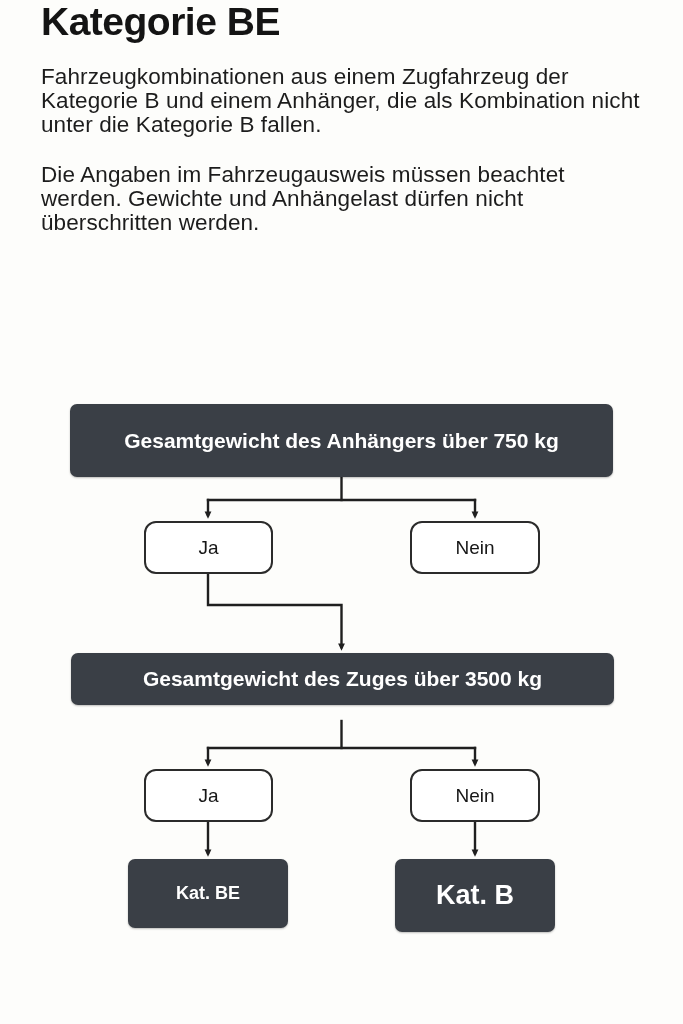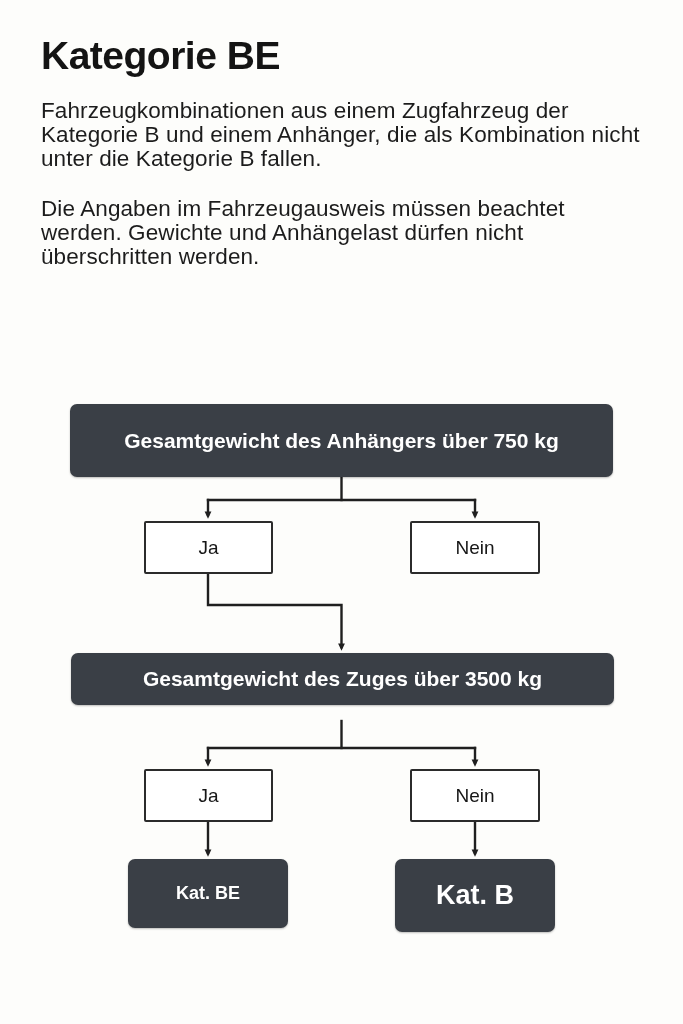--- a/index.html
+++ b/index.html
@@ -28,21 +28,20 @@
     left: 41px;
     top: 0;
     right: 41px;
   }
 
   .page-title {
     font-size: 39px;
     font-weight: bold;
     letter-spacing: -0.5px;
     margin: 0;
-    padding-top: 34px;
     color: #141414;
     line-height: 1.15;
   }
 
   .intro-paragraph {
     font-size: 22.5px;
     line-height: 24px;
     margin: 0;
     color: #1c1c1c;
     letter-spacing: 0.1px;
@@ -78,21 +77,21 @@
     background: #3a3f46;
     border-radius: 7px;
     color: #ffffff;
     font-weight: bold;
     box-shadow: 0 1px 2px rgba(0,0,0,0.25);
   }
 
   .node-light {
     background: #ffffff;
     border: 2px solid #2b2b2b;
-    border-radius: 2px;
+    border-radius: 12px;
     color: #161616;
     font-weight: normal;
   }
 
   
   #node-q1 { left: 70px;  top: 24px;  width: 543px; height: 73px; font-size: 21px; }
   #node-q1-ja   { left: 144px; top: 141px; width: 129px; height: 53px; font-size: 19px; }
   #node-q1-nein { left: 410px; top: 141px; width: 130px; height: 53px; font-size: 19px; }
 
   #node-q2 { left: 71px;  top: 273px; width: 543px; height: 52px; font-size: 21px; }

